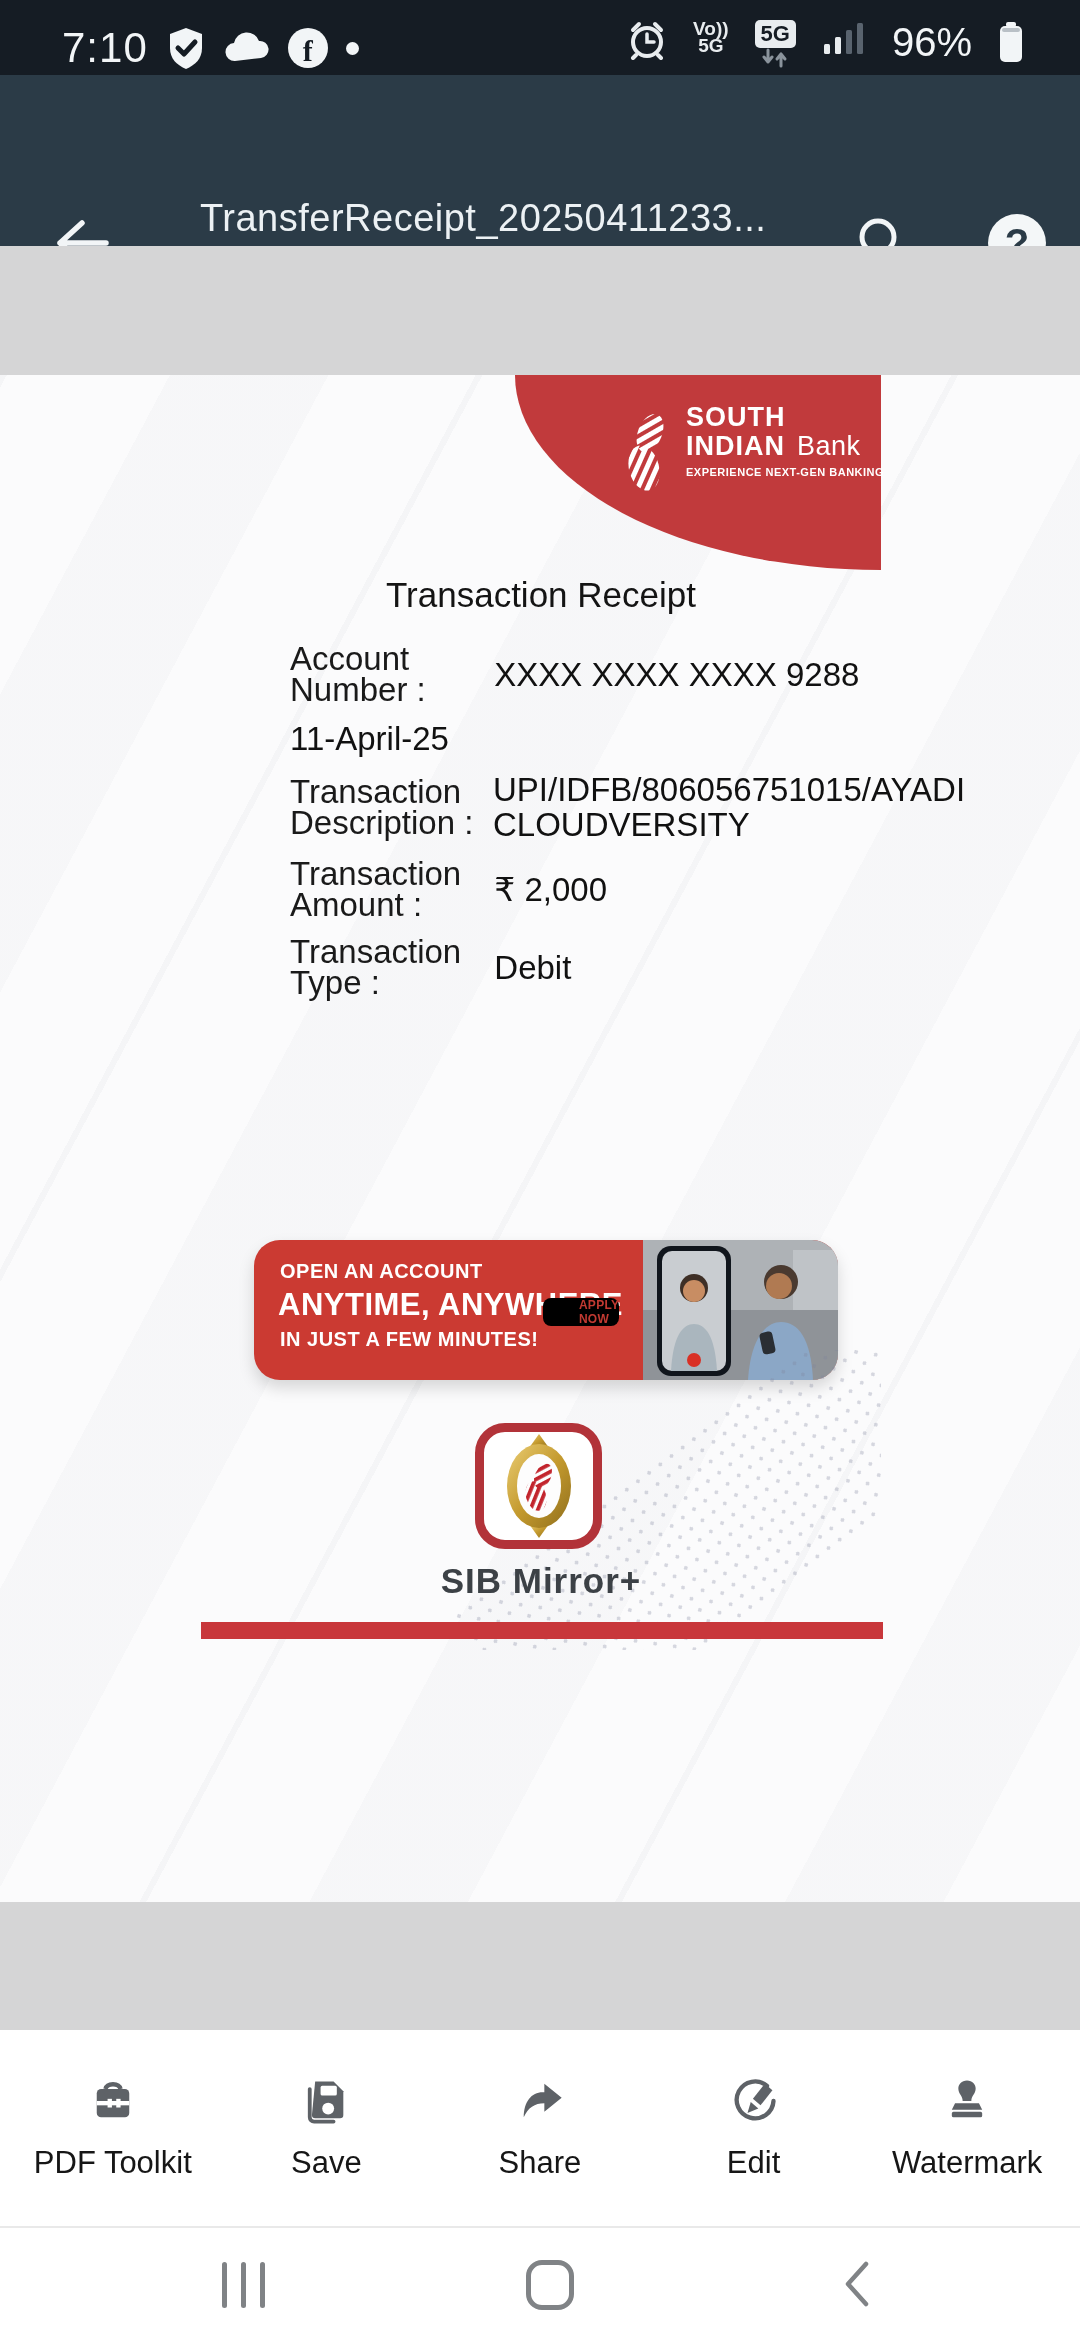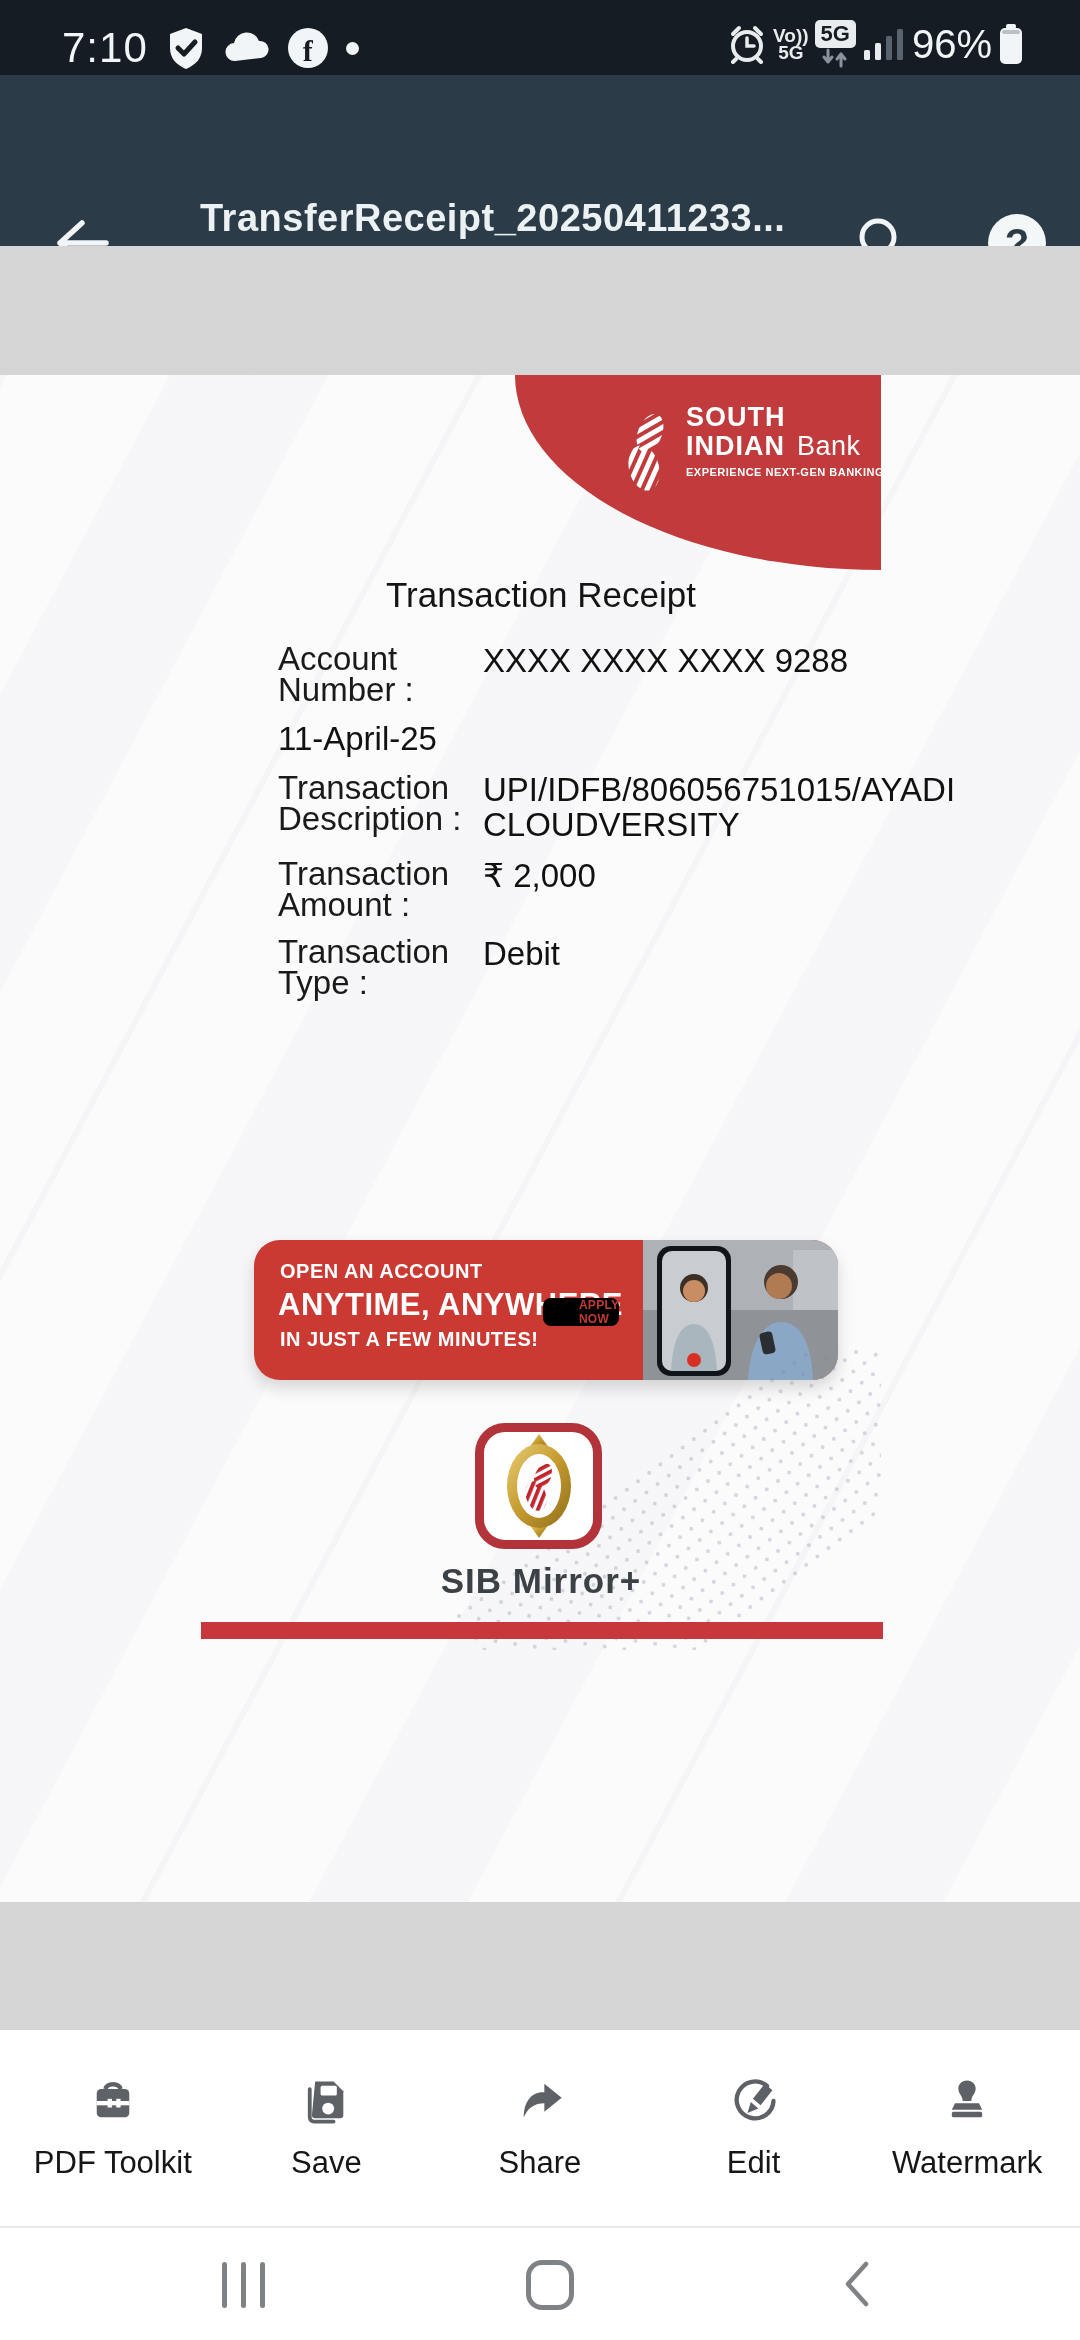--- a/index.html
+++ b/index.html
@@ -4,34 +4,34 @@
 <style>
   * { margin:0; padding:0; box-sizing:border-box; }
   html,body { background:#000; }
   body { font-family:"Liberation Sans","DejaVu Sans",sans-serif; }
   .screen { position:relative; width:1080px; height:2340px; background:#D5D5D6; overflow:hidden; margin:0 auto; }
 
   
   .statusbar { position:absolute; top:0; left:0; width:1080px; height:75px; background:#151C24; color:#F2F5F7;padding-left:32px; }
   .sb-left { position:absolute; left:62px; top:26px; display:flex; align-items:center; gap:18px; }
   .sb-time { font-size:42px; font-weight:400; letter-spacing:1px; line-height:42px; }
-  .sb-right { position:absolute; right:56px; top:20px; display:flex; align-items:center; gap:6px; }
+  .sb-right { position:absolute; right:56px; top:20px; display:flex; align-items:flex-start; gap:26px; }
   .sb-icon { display:inline-flex; align-items:center; justify-content:center; }
   .fb-circle { width:40px; height:40px; border-radius:50%; background:#F2F5F7; color:#151C24; font-weight:bold; font-size:30px; display:flex; align-items:flex-end; justify-content:center; overflow:hidden; line-height:34px; font-family:"Liberation Serif",serif; }
   .sb-dot { width:13px; height:13px; border-radius:50%; background:#F2F5F7; }
   .volte { display:flex; flex-direction:column; align-items:center; line-height:17px; font-size:19px; font-weight:bold; color:#E8ECEF; }
   .badge5g { display:flex; flex-direction:column; align-items:center; }
   .badge5g .box { background:#E8ECEF; color:#151C24; font-weight:bold; font-size:22px; padding:0 6px; border-radius:5px; line-height:28px; }
   .battery-pct { font-size:40px; letter-spacing:0; }
 
   
   .appbar { position:absolute; top:75px; left:0; width:1080px; height:171px; background:#2B3B47; color:#E9EEF1; }
   .back-btn { position:absolute; left:52px; top:140px; width:60px; height:56px; cursor:pointer; }
   .title-block { position:absolute; left:200px; top:122px; width:600px; }
-  .doc-title { font-size:38px; font-weight:700; letter-spacing:.5px; white-space:nowrap; color:#ECF1F4; }
+  .doc-title { font-size:38px; font-weight:400; letter-spacing:.5px; white-space:nowrap; color:#ECF1F4; }
   .doc-size { font-size:29px; margin-top:8px; color:#D8E0E5; }
   .search-btn { position:absolute; left:852px; top:138px; width:62px; height:62px; cursor:pointer; }
   .help-btn { position:absolute; left:988px; top:139px; width:58px; height:58px; background:#F4F7F8; color:#2B3B47; border-radius:50%; display:flex; align-items:center; justify-content:center; font-size:40px; font-weight:bold; cursor:pointer; }
 
   
   .viewer { position:absolute; top:246px; left:0; width:1080px; height:1784px; background:#D5D5D6; }
   .page { position:absolute; top:129px; left:0; width:1080px; height:1527px; background:#FBFBFC; overflow:hidden; }
   .page-stripes { position:absolute; inset:0;
     background:repeating-linear-gradient(118deg, rgba(160,166,178,0.07) 0 6px, rgba(255,255,255,0) 6px 150px, rgba(160,166,178,0.05) 150px 290px, rgba(255,255,255,0) 290px 420px); }
 
@@ -40,21 +40,21 @@
   .logo-flame { margin-top:8px; }
   .logo-text { margin-left:8px; color:#fff; }
   .logo-row1 { font-size:27px; font-weight:bold; letter-spacing:1px; line-height:29px; }
   .logo-row2 { font-size:27px; font-weight:bold; letter-spacing:1px; line-height:29px; display:flex; align-items:baseline; }
   .logo-bank { font-weight:500; margin-left:12px; letter-spacing:.5px; }
   .logo-tagline { font-size:11px; font-weight:bold; letter-spacing:.5px; margin-top:5px; white-space:nowrap; }
 
   .receipt-title { position:absolute; top:200px; left:201px; width:680px; text-align:center; font-size:35px; font-weight:normal; color:#141414; }
 
   .details { position:absolute; left:278px; top:268px; width:620px; }
-  .drow { display:flex; margin-bottom:16px; }
+  .drow { display:flex; align-items:center; margin-bottom:16px;margin-left:12px; }
   .dlabel { width:205px; font-size:33px; line-height:31px; color:#1A1A1A; }
   .dvalue { font-size:33px; line-height:35px; color:#111; width:405px; }
 
   .banner { position:absolute; left:254px; top:865px; width:584px; height:140px; background:#CB3A32; border-radius:26px; box-shadow:0 8px 16px rgba(0,0,0,.15); color:#fff; }
   .b-line1 { position:absolute; left:26px; top:20px; font-size:20px; font-weight:bold; letter-spacing:.5px; }
   .b-line2 { position:absolute; left:24px; top:47px; font-size:31px; font-weight:bold; letter-spacing:.5px; }
   .b-line3 { position:absolute; left:26px; top:88px; font-size:20px; font-weight:bold; letter-spacing:.5px; }
   .b-cta { position:absolute; left:289px; top:58px; width:76px; height:28px; background:#000000; border-radius:8px; color:#C23A32; font-size:12px; font-weight:bold; display:flex; align-items:center; justify-content:center; letter-spacing:.3px;padding-left:36px; }
   .b-photo { position:absolute; right:0; top:0; width:195px; height:140px; border-radius:0 26px 26px 0; overflow:hidden; }
 

